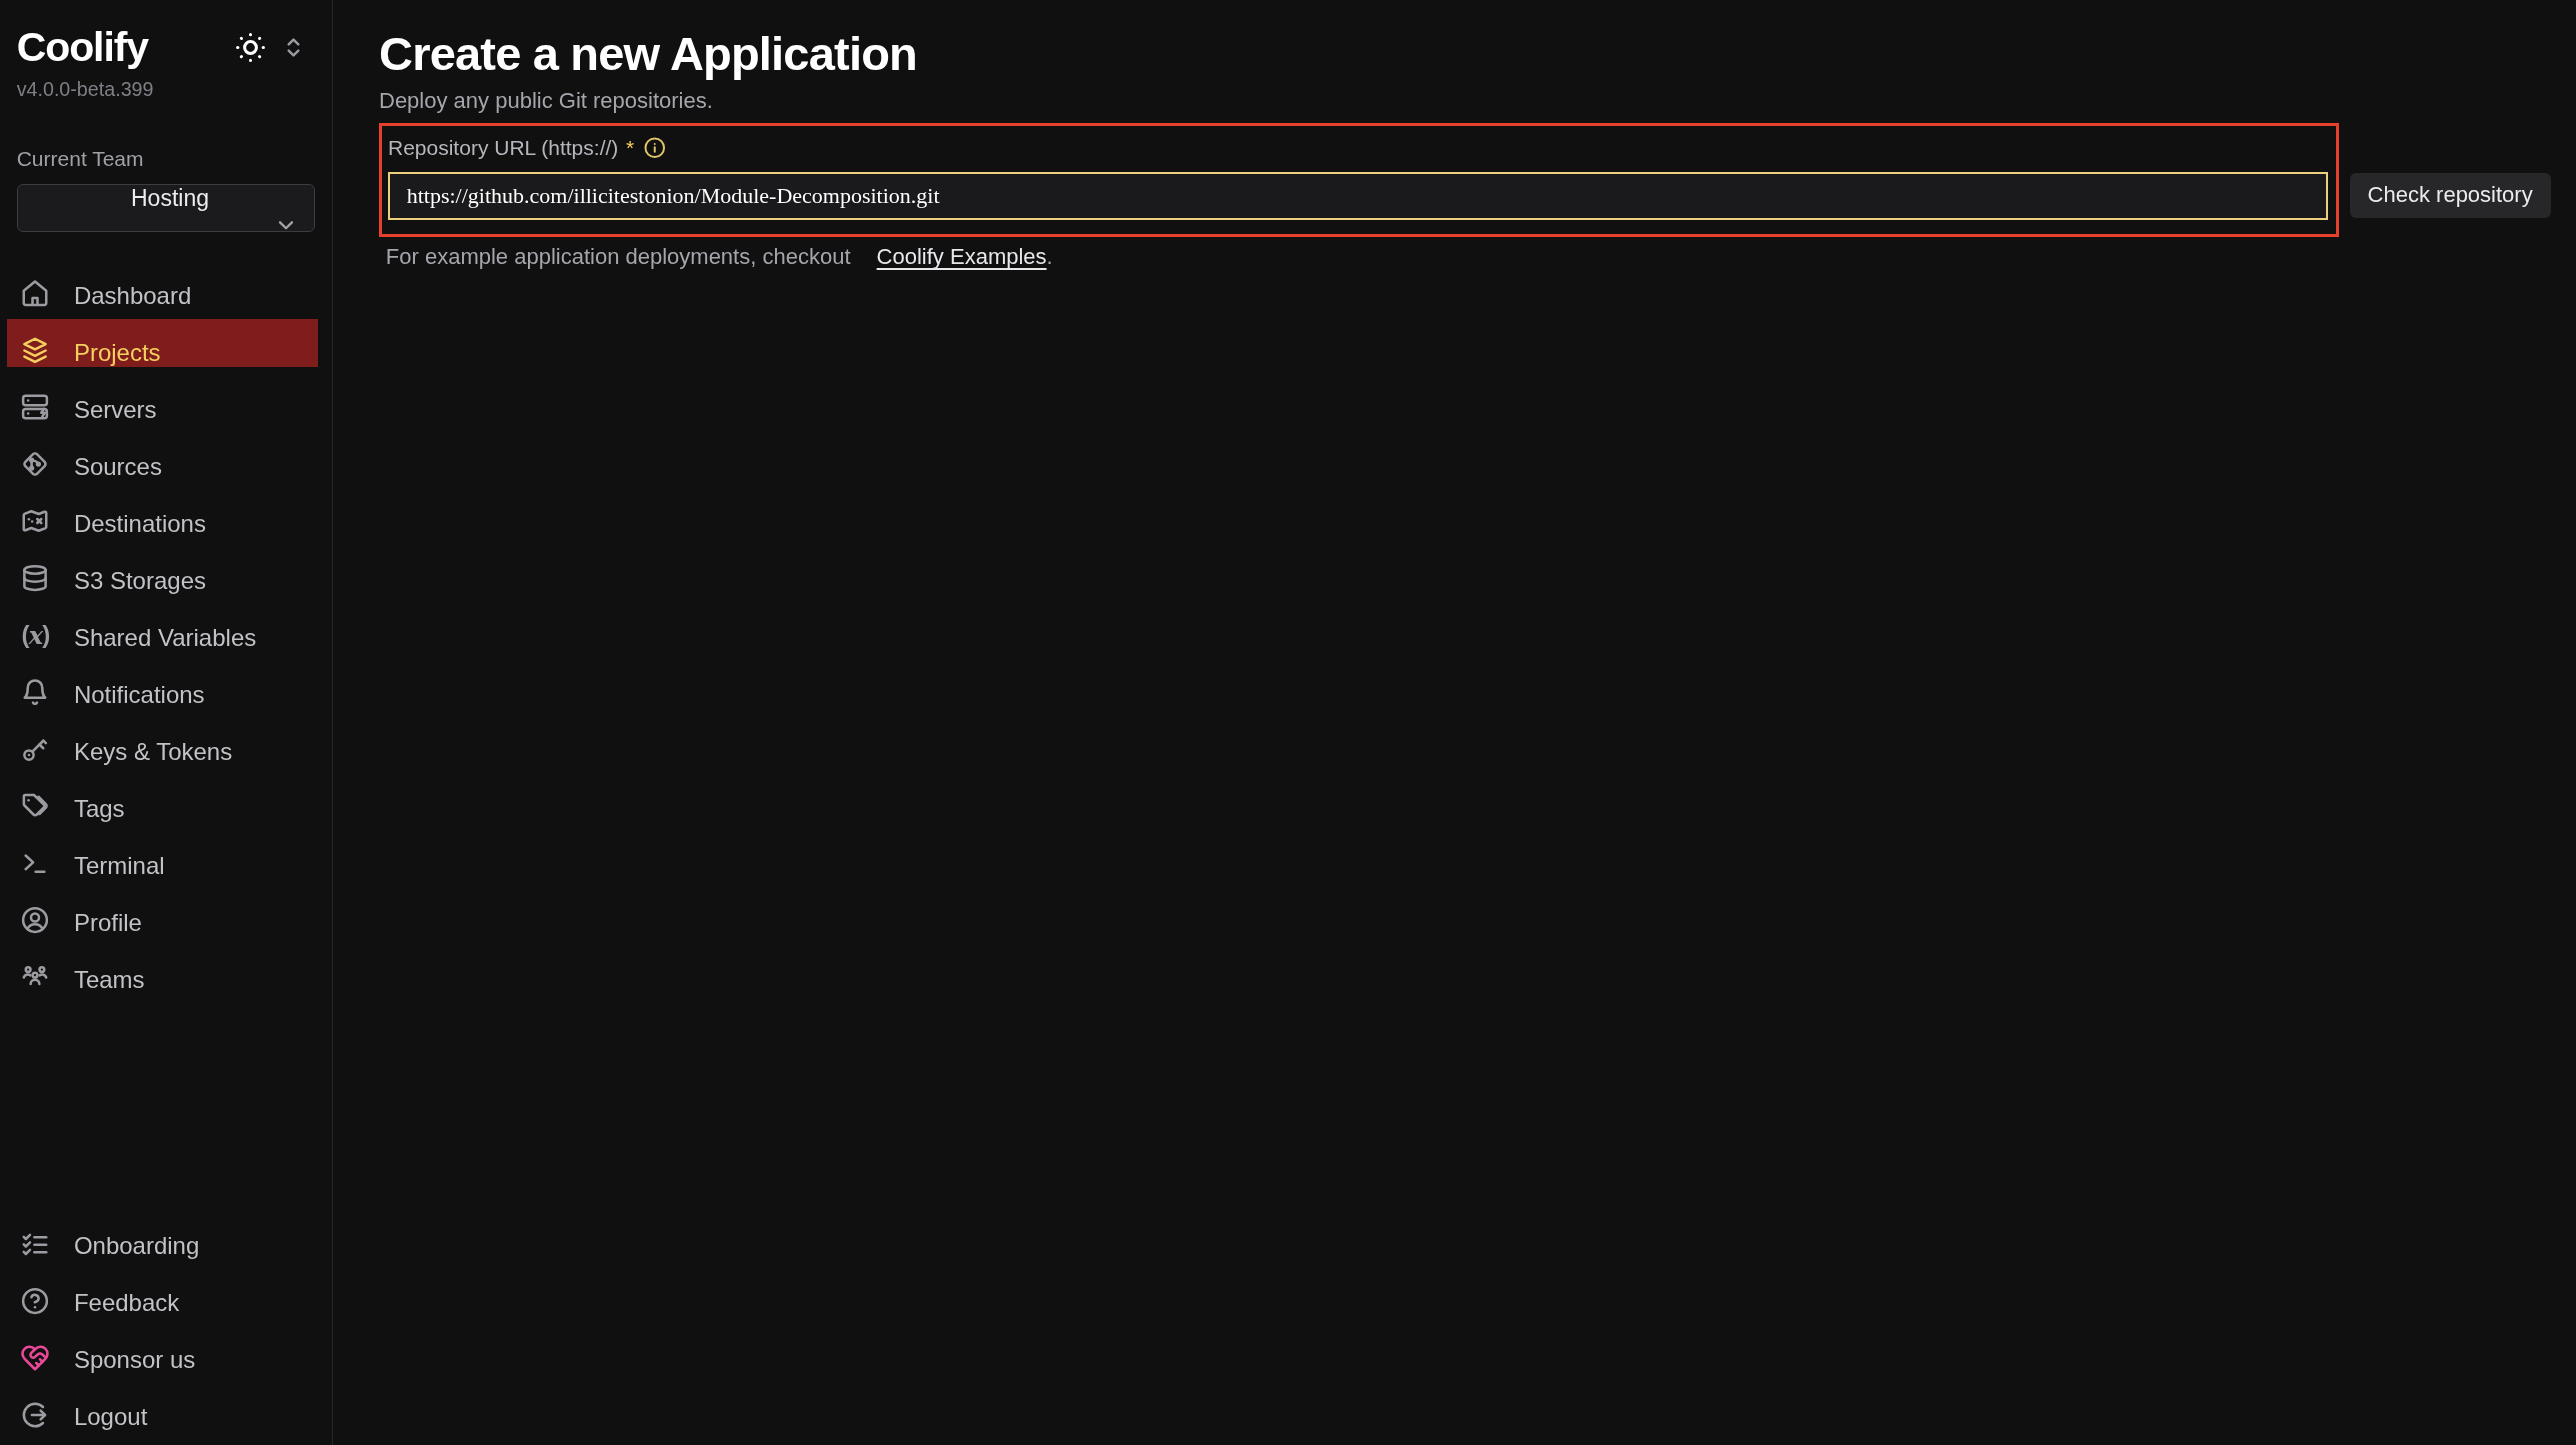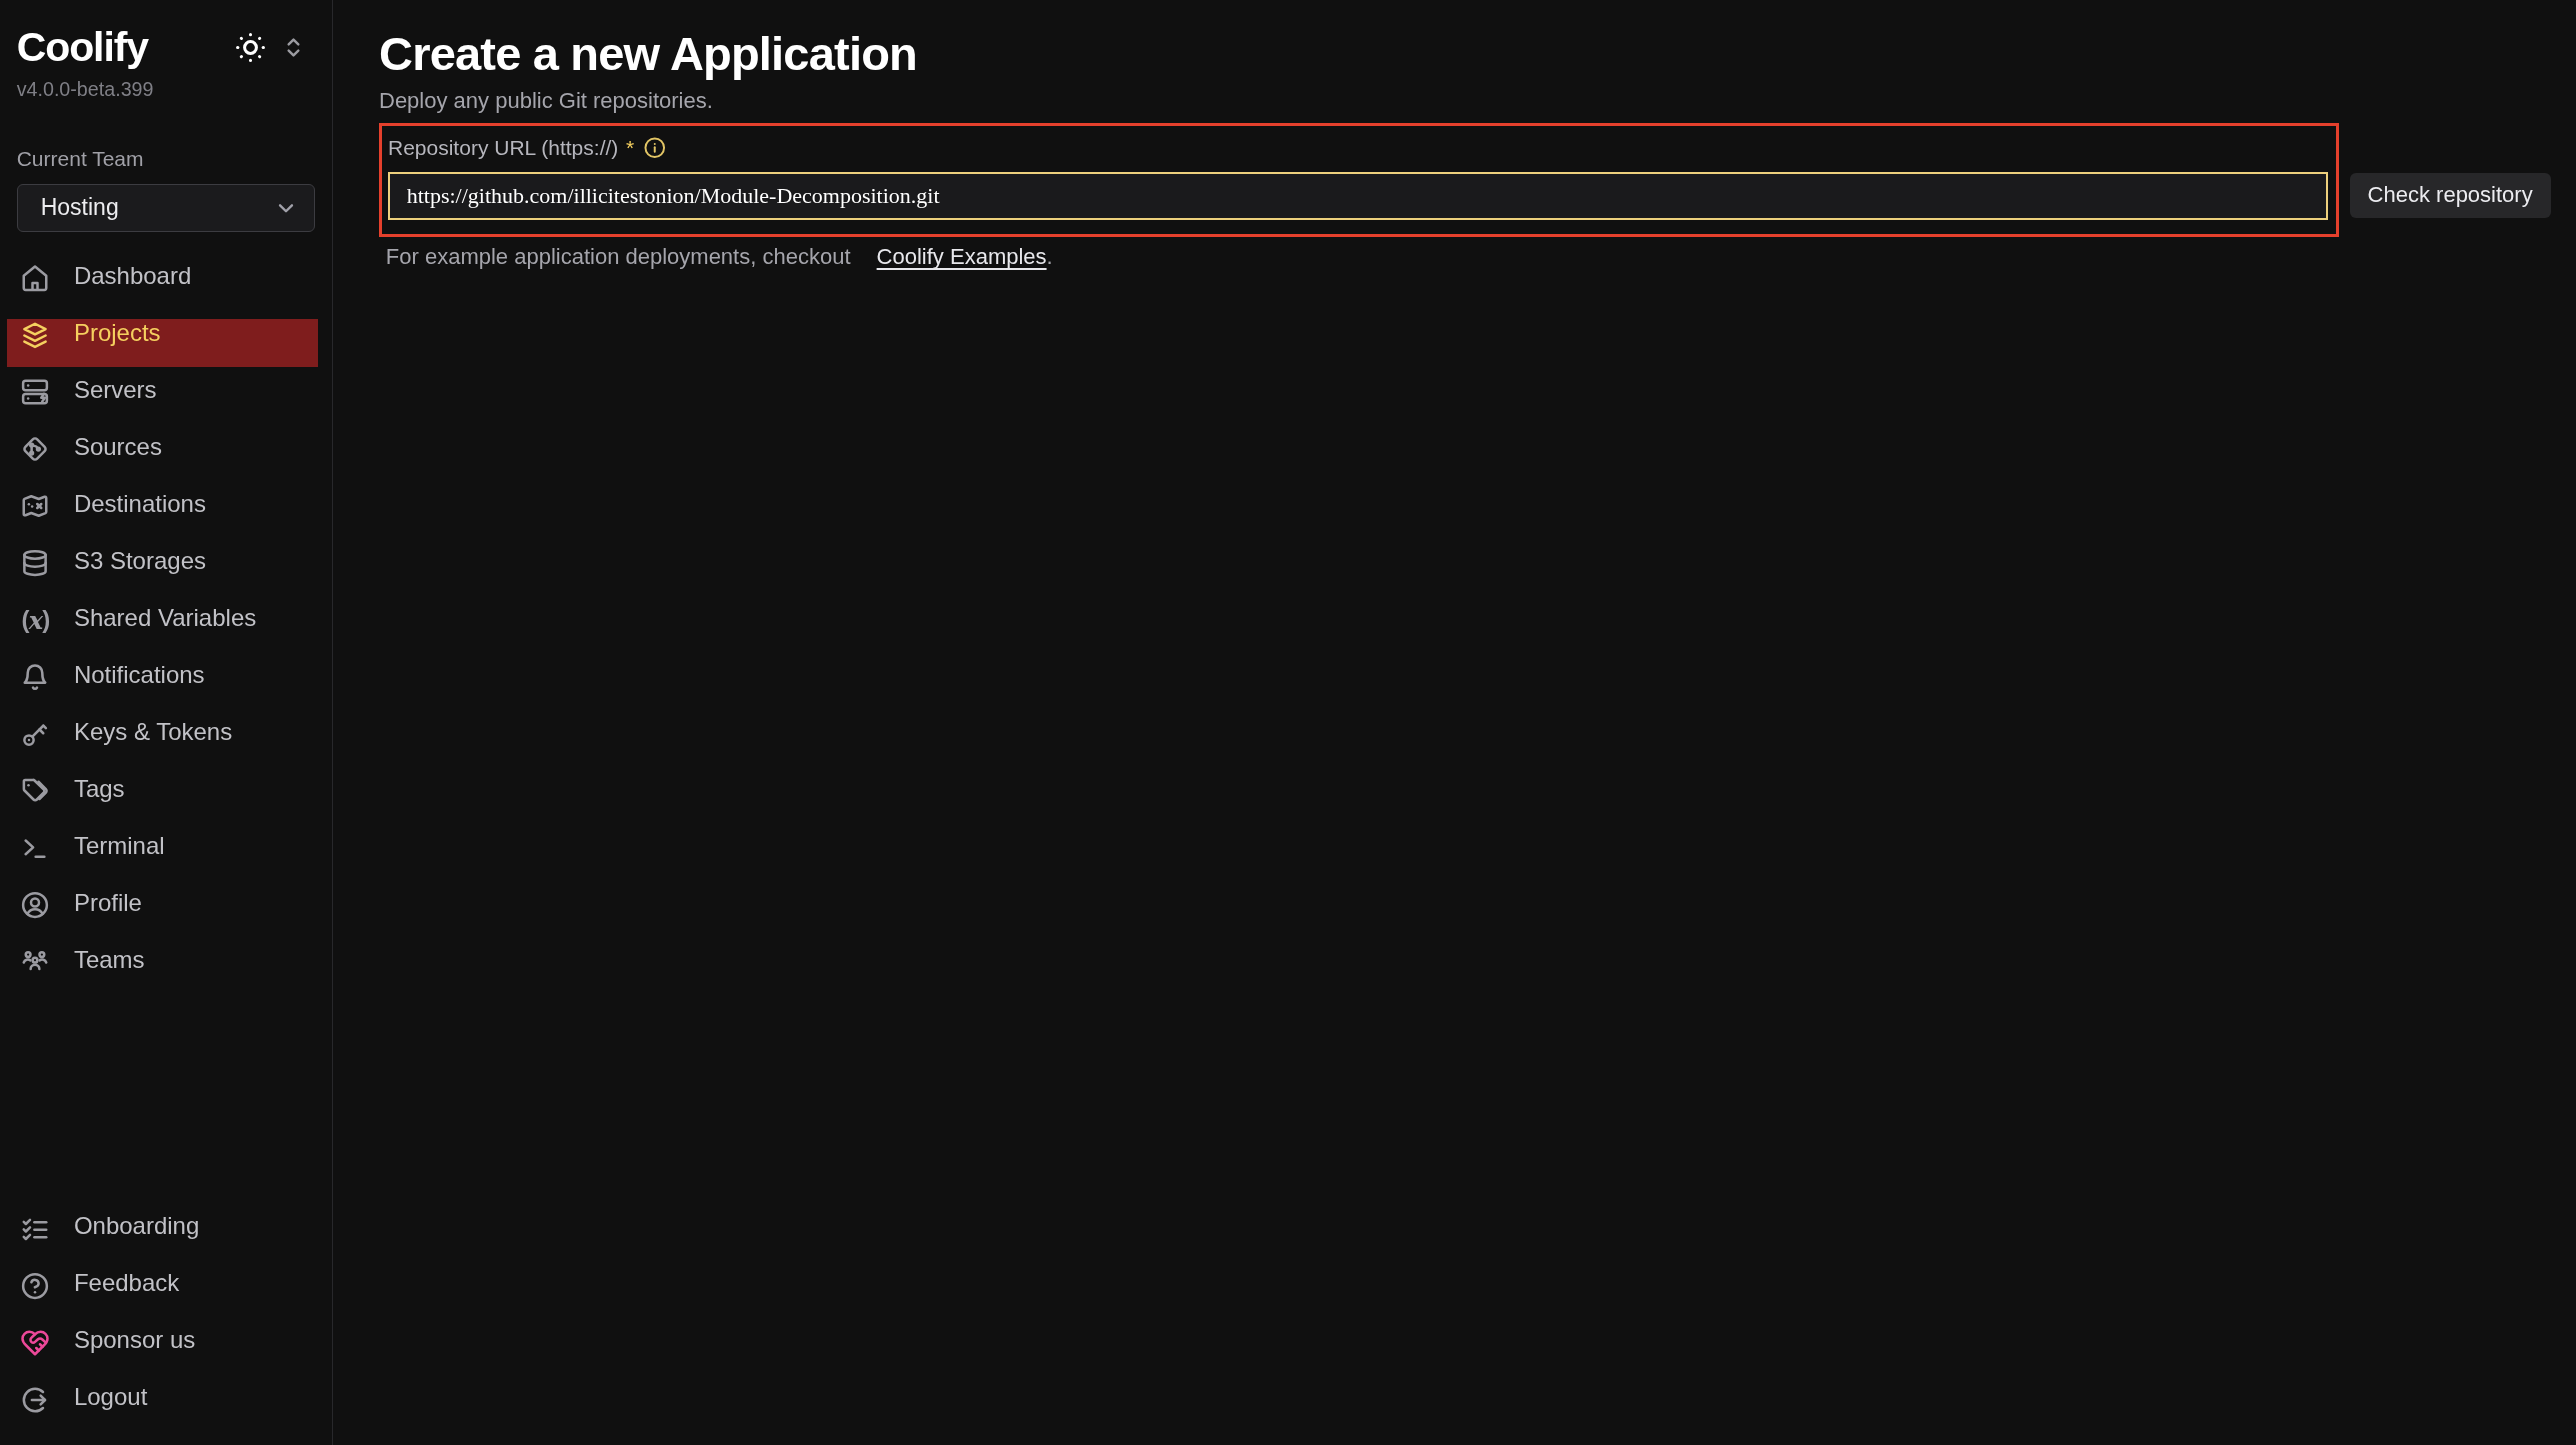--- a/index.html
+++ b/index.html
@@ -13,28 +13,28 @@
   .logo-row { display:flex; align-items:center; padding:0 16.7px; }
   .logo { color:#ffffff; font-size:41px; font-weight:700; letter-spacing:-1.1px; line-height:41px; }
   .header-icons { margin-left:auto; margin-right:7.6px; display:flex; align-items:center; gap:12px; }
   .hicon svg { display:block; fill:none; stroke-linecap:round; stroke-linejoin:round; }
   .sun svg { width:33px; height:33px; stroke:#ffffff; stroke-width:2.2; }
   .updown svg { width:29px; height:29px; stroke:#9b9ba1; stroke-width:2; }
   .version { padding:0 16.7px; margin-top:7.6px; font-size:19.7px; color:#7f7f86; line-height:26px; }
 
   .team-label { padding:0 16.7px; margin-top:44px; font-size:21px; color:#a0a0a7; line-height:26px; }
   .team-select { margin:12px 16.7px 0; height:48px; background:#1b1b1d; border:1.5px solid #3c3c41;
-    border-radius:6px; display:flex; align-items:center; padding:0 15px 0 23px; cursor:pointer; }
+    border-radius:6px; display:flex; align-items:center; padding:0 15px 0 23px; cursor:pointer;flex-direction:column; }
   .team-select-value { color:#ededf0; font-size:23px; }
   .team-select .chev { margin-left:auto; }
   .chev svg { width:26px; height:26px; fill:none; stroke:#a1a1aa; stroke-width:2.2;
     stroke-linecap:round; stroke-linejoin:round; display:block; }
 
   .nav { margin-top:30px; }
-  .nav-item { height:48px; margin:0 14.4px 9px 6.8px; display:flex; align-items:flex-start;
+  .nav-item { height:48px; margin:0 14.4px 9px 6.8px; display:flex; align-items:flex-end;
     padding-left:13.6px; cursor:pointer; color:#c2c2c7; }
   .nav-item.active { background:#7f1d1d; color:#f5d05f; }
   .nav-icon { width:30px; height:33px; flex:none; display:flex; align-items:center;
     justify-content:center; color:#9b9ba1; }
   .nav-item.active .nav-icon { color:#f5d05f; }
   .nav-icon svg { width:30px; height:30px; fill:none; stroke:currentColor; stroke-width:2;
     stroke-linecap:round; stroke-linejoin:round; display:block; }
   .nav-label { margin-left:23.5px; font-size:24px; white-space:nowrap; }
   .var-icon { font-size:24px; font-weight:600; color:#9b9ba1; letter-spacing:-0.8px; }
   .var-icon i { font-family:"DejaVu Serif",serif; font-weight:700; }

